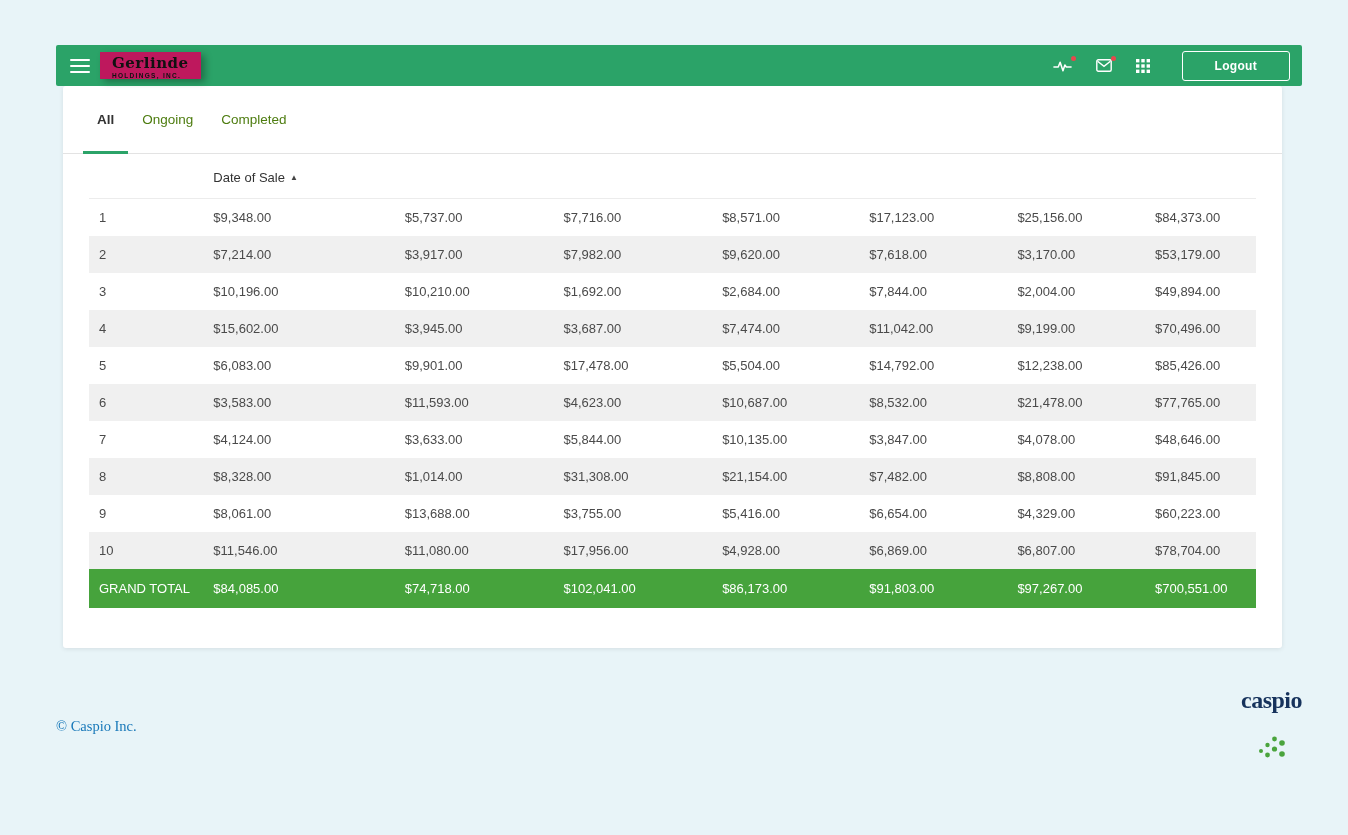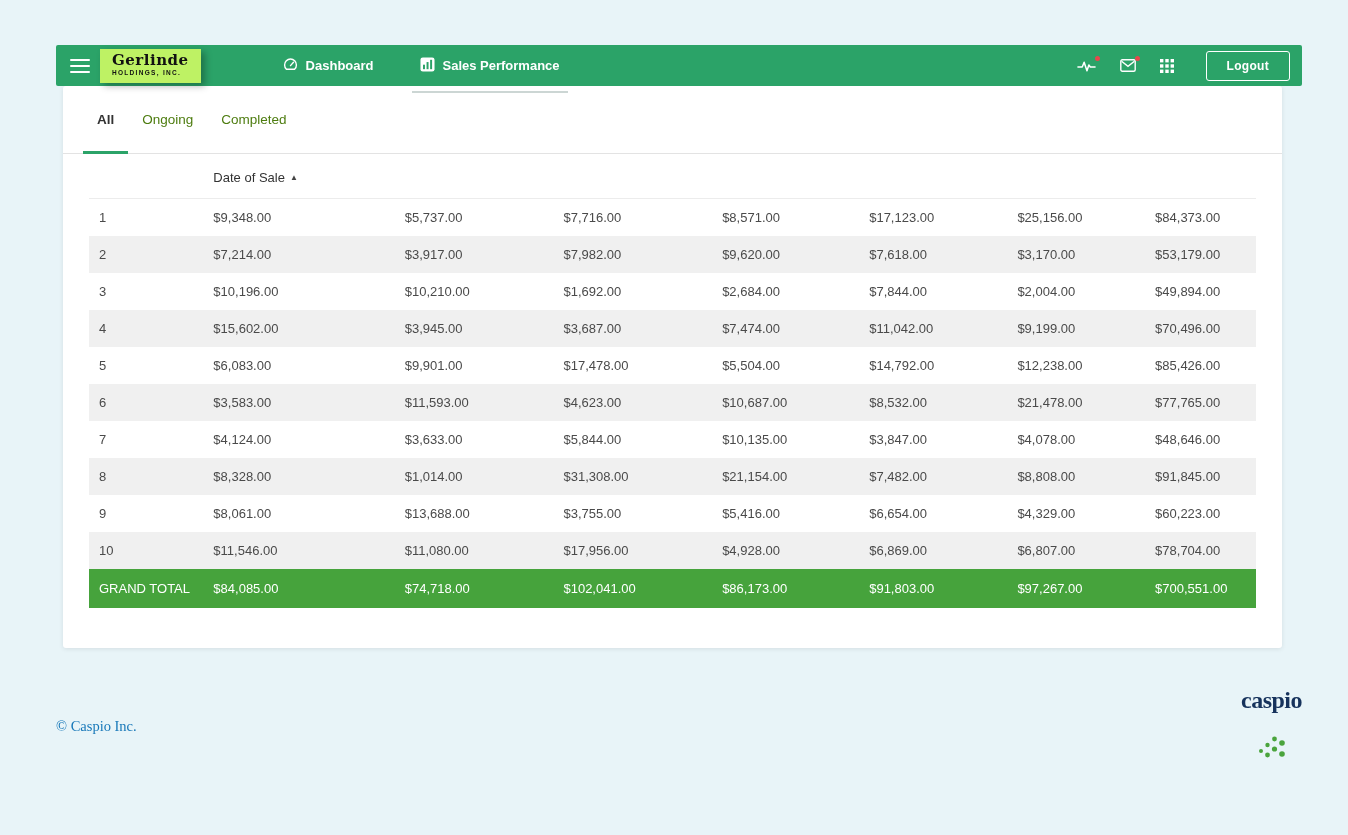--- a/index.html
+++ b/index.html
@@ -16,33 +16,33 @@
     position: relative;
     height: 41px;
     background: #2ba368;
     border-radius: 2px;
     display: flex;
     align-items: center;
     padding: 0 12px;
   }
   .hamburger { width: 20px; display: flex; flex-direction: column; gap: 4px; cursor: pointer; margin: 0 10px 0 2px; }
   .hamburger span { display: block; height: 2px; background: #fff; border-radius: 1px; }
-  .brand { background: #bef264; padding: 3px 12px 7px; box-shadow: 4px 3px 7px rgba(0,0,0,.3); cursor: pointer; }
+  .brand { background: #be185d; padding: 3px 12px 0; box-shadow: 4px 3px 7px rgba(0,0,0,.3); cursor: pointer; }
   .brand-line1 { font-family: "DejaVu Serif", serif; font-weight: bold; font-size: 15px; color: #111; letter-spacing: .5px; line-height: 17px; }
   .brand-line2 { font-size: 6.5px; font-weight: bold; color: #111; letter-spacing: 1.3px; }
   .nav-items { display: flex; align-items: center; gap: 46px; margin-left: 82px; height: 100%; }
   .nav-item { display: flex; align-items: center; gap: 8px; color: #fff; font-size: 13px; font-weight: bold; height: 100%; position: relative; cursor: pointer; text-decoration: none; }
   .nav-item.active::after { content: ""; position: absolute; left: -8px; right: -8px; bottom: -7px; height: 2px; background: #ccd6d4; }
   .nav-right { margin-left: auto; display: flex; align-items: center; gap: 24px; }
   .nav-icon { position: relative; display: inline-flex; cursor: pointer; }
   .nav-icon .dot { position: absolute; top: -3px; right: -4px; width: 5px; height: 5px; border-radius: 50%; background: #e5484d; }
   .logout {
     margin-left: 8px; background: transparent; border: 1px solid #fff; border-radius: 3px;
     color: #fff; font-family: inherit; font-size: 12px; font-weight: bold;
-    padding: 7px 20px; cursor: pointer; letter-spacing: .3px;
+    padding: 7px 32px; cursor: pointer; letter-spacing: .3px;
   }
 
   
   .page-title { margin: 30px 0 17px 8px; font-size: 17px; font-weight: bold; color: #3c3c3c; }
   .card {
     background: #fff; border-radius: 3px;
     box-shadow: 0 1px 5px rgba(0,0,0,.09);
     margin: 0 20px 0 7px; padding-bottom: 40px;
   }
   .tabs { display: flex; align-items: stretch; height: 68px; border-bottom: 1px solid #e3e3e3; padding: 0 20px; }
@@ -79,42 +79,20 @@
   <header class="navbar">
     <div class="hamburger">
       <span></span>
         <span></span>
         <span></span>
     </div>
     <div class="brand">
       <div class="brand-line1">Gerlinde</div>
       <div class="brand-line2">HOLDINGS, INC.</div>
     </div>
-    <nav class="nav-items">
-      <a class="nav-item">
-        <span class="icon">
-          <svg width="15" height="15" viewBox="0 0 16 16">
-              <path d="M8 2.2a6.3 6.3 0 0 0-6.3 6.3c0 1.8.75 3.4 1.95 4.6h8.7a6.3 6.3 0 0 0 1.95-4.6A6.3 6.3 0 0 0 8 2.2z" fill="none" stroke="#fff" stroke-width="1.5"></path>
-              <line x1="8" y1="9.2" x2="11.2" y2="5.6" stroke="#fff" stroke-width="1.5" stroke-linecap="round"></line>
-            </svg>
-        </span>
-        <span>Dashboard</span>
-      </a>
-      <a class="nav-item active">
-        <span class="icon">
-          <svg width="15" height="15" viewBox="0 0 16 16">
-              <rect x="0.5" y="0.5" width="15" height="15" rx="2.5" fill="#fff"></rect>
-              <rect x="3.2" y="8.2" width="2.1" height="4.8" fill="#2ba368"></rect>
-              <rect x="7" y="5.4" width="2.1" height="7.6" fill="#2ba368"></rect>
-              <rect x="10.8" y="3" width="2.1" height="10" fill="#2ba368"></rect>
-            </svg>
-        </span>
-        <span>Sales Performance</span>
-      </a>
-    </nav>
     <div class="nav-right">
       <span class="nav-icon">
         <svg width="19" height="14" viewBox="0 0 20 14">
             <polyline points="1,8 5.5,8 7.5,3 10.5,12 12.5,6 14,8 19,8" fill="none" stroke="#fff" stroke-width="1.6" stroke-linejoin="round" stroke-linecap="round"></polyline>
           </svg>
         <i class="dot"></i>
       </span>
       <span class="nav-icon">
         <svg width="16" height="13" viewBox="0 0 16 13">
             <rect x="0.8" y="0.8" width="14.4" height="11.4" rx="1.5" fill="none" stroke="#fff" stroke-width="1.4"></rect>

